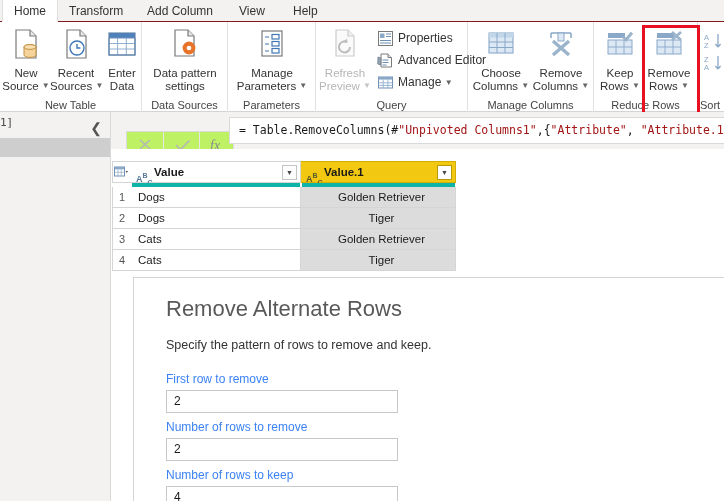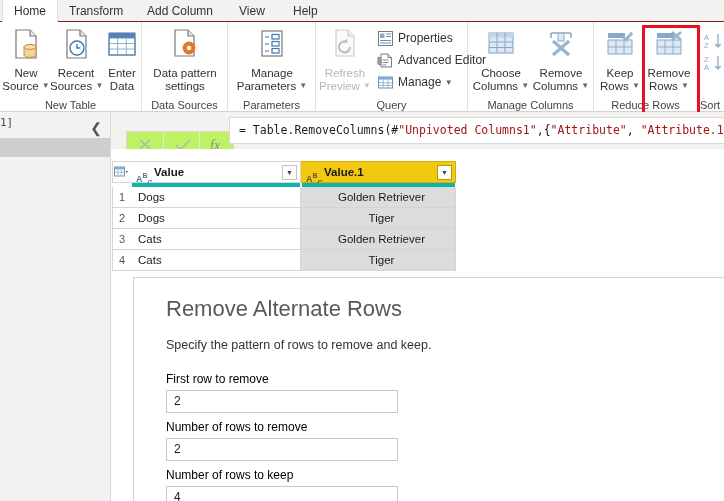--- a/index.html
+++ b/index.html
@@ -166,21 +166,21 @@
   .dlg-title {
     position: absolute; left: 32px; top: 18px;
     font-size: 22px; color: #595959; font-weight: normal;
     white-space: nowrap;
   }
   .dlg-sub {
     position: absolute; left: 32px; top: 60px;
     font-size: 12.5px; color: #333;
   }
   .fld-label {
-    position: absolute; left: 32px; font-size: 12px; color: #000000;
+    position: absolute; left: 32px; font-size: 12px; color: #3b82f6;
     white-space: nowrap;
   }
   .fld-input {
     position: absolute; left: 32px; width: 232px; height: 23px;
     border: 1px solid #c8c8c8; background: #fff;
     font-size: 12px; line-height: 21px; color: #1a1a1a;
     padding-left: 7px;
   }
 </style>
 </head>

